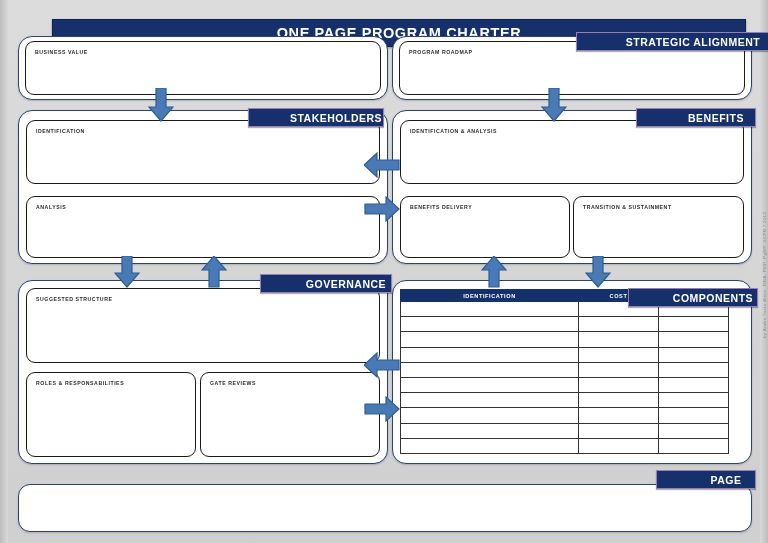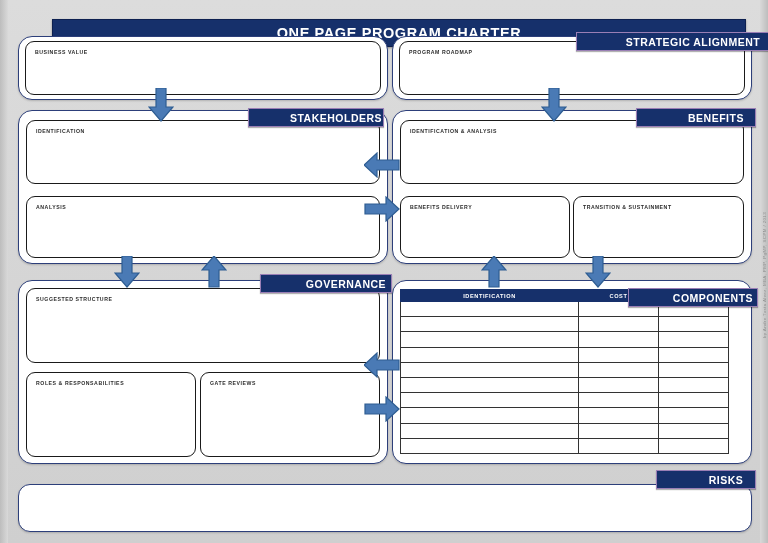--- a/index.html
+++ b/index.html
@@ -229,21 +229,21 @@
         </tr>
       </tbody>
   </table>
 
   <div class="tag" style="left:628px;top:272px;width:88px;margin-top:16px;">
     <span>COMPONENTS</span>
   </div>
 
   <div class="panel" style="left:18px;top:484px;width:732px;height:46px;border-radius:12px;"></div>
   <div class="tag" style="left:656px;top:470px;width:58px;">
-    <span>RISKS</span>
+    <span>PAGE</span>
   </div>
 
   <div class="arrow" style="left:148px;top:88px;">
     <svg width="26" height="34" viewBox="0 0 26 34">
       <polygon points="8,0 18,0 18,19 25,19 13,33 1,19 8,19" fill="#4a7ab5" stroke="#2e5d92" stroke-width="1.2"></polygon>
     </svg>
   </div>
 
   <div class="arrow" style="left:541px;top:88px;">
     <svg width="26" height="34" viewBox="0 0 26 34">

